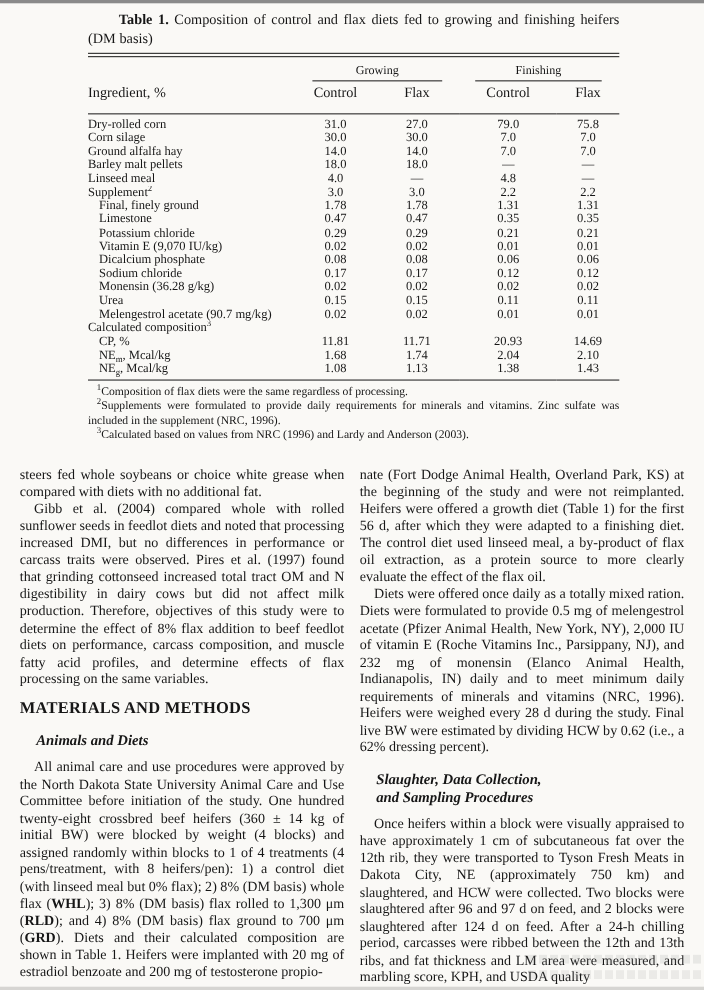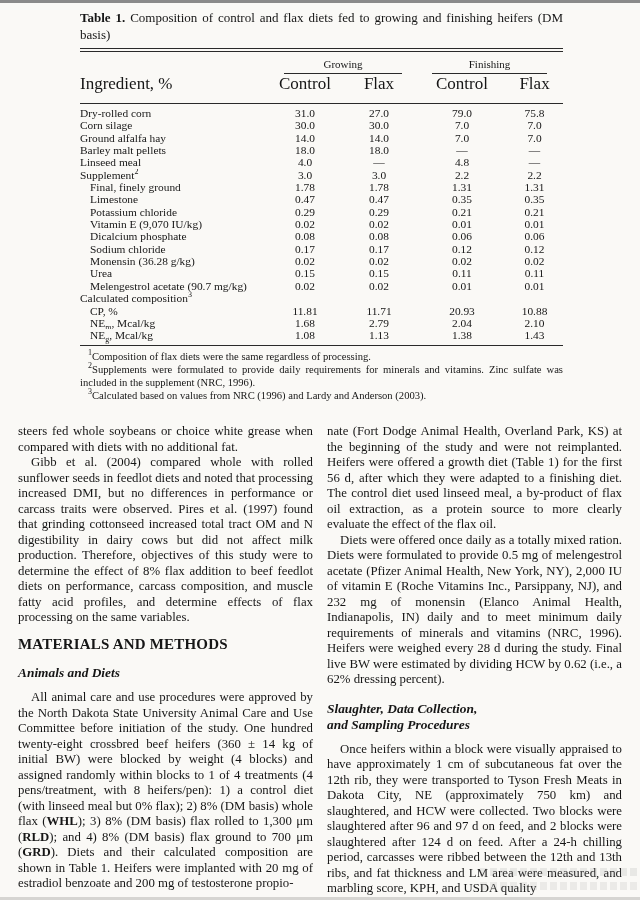--- a/index.html
+++ b/index.html
@@ -7,48 +7,48 @@
     position:relative;width:640px;height:900px;margin:0 auto;
     background:#faf9f6;color:#161616;overflow:hidden;
     font-family:"Liberation Serif","DejaVu Serif",serif;
   }
   .scan-edge-top{position:absolute;top:0;left:0;width:640px;height:3px;background:#8a8a8a;}
   .scan-edge-bottom{position:absolute;bottom:0;left:0;width:640px;height:3px;background:#d6d5d2;}
 
   
   .table-wrap{position:absolute;left:80px;top:10px;width:483px;}
   .caption{font-size:13px;line-height:16.5px;margin:0 0 5px;text-align:justify;}
-  .caption .b{font-weight:bold;}
+  .caption .b{font-weight:bold;margin-left:28px;}
   .dbl{height:2px;border-top:1.2px solid #2a2a2a;border-bottom:1px solid #2a2a2a;margin-bottom:2px;}
   table.diet{width:100%;border-collapse:collapse;table-layout:fixed;border-bottom:1.6px solid #2a2a2a;}
   table.diet th,table.diet td{padding:0;font-weight:normal;vertical-align:bottom;}
   tr.groups th{padding-top:4px;font-size:11px;line-height:13px;}
   .grp{display:block;margin:0 16px 0 14px;padding-bottom:2px;text-align:center;border-bottom:1px solid #2a2a2a;}
-  tr.heads th{font-size:17px;line-height:13px;padding:3px 0 13px;border-bottom:1px solid #2a2a2a;}
+  tr.heads th{font-size:13px;line-height:13px;padding:3px 0 13px;border-bottom:1px solid #2a2a2a;}
   th.ing-h{text-align:left;}
   th.colh{text-align:center;}
   tbody td{font-size:11.4px;line-height:12.35px;}
   tbody td.ing{text-align:left;white-space:nowrap;overflow:hidden;}
   tbody td.ing.ind{padding-left:10px;}
   tbody td.num{text-align:center;}
   tbody tr:first-child td{padding-top:3px;}
   tbody tr:last-child td{padding-bottom:3px;}
   sup{font-size:8px;line-height:0;}
   sub{font-size:8px;line-height:0;}
   .footnotes{margin-top:4px;}
   .fn{margin:0;font-size:10.6px;line-height:13.2px;text-indent:8px;text-align:justify;}
 
   
   .body-cols{position:absolute;left:18px;top:424px;width:604px;display:flex;gap:14px;}
   .col{width:295px;text-align:justify;font-size:12.8px;line-height:15.5px;}
   .bp{margin:0;}
   .bp.ind{text-indent:13px;}
   .b{font-weight:bold;}
   .h1{text-align:left;font-weight:bold;margin:11px 0 9px;font-size:15px;letter-spacing:.2px;}
-  .h2{font-weight:bold;font-style:italic;margin:13px 0 9px;font-size:13.4px;line-height:16px;text-align:left;}
+  .h2{font-weight:bold;font-style:italic;margin:13px 15px 9px;font-size:13.4px;line-height:16px;text-align:left;}
 
   
   .watermark{
     position:absolute;right:2px;bottom:8px;width:158px;height:26px;opacity:.45;
     background:
       repeating-linear-gradient(90deg, rgba(150,150,150,.38) 0 7px, transparent 7px 10px) 0 2px/100% 8px no-repeat,
       repeating-linear-gradient(90deg, rgba(150,150,150,.34) 0 7px, transparent 7px 10px) 0 16px/100% 8px no-repeat;
     filter:blur(.6px);
     pointer-events:none;
   }
@@ -199,26 +199,26 @@
             <td class="num"></td>
             <td class="num"></td>
             <td class="num"></td>
             <td class="num"></td>
           </tr>
           <tr>
             <td class="ing ind"><span>CP, %</span></td>
             <td class="num">11.81</td>
             <td class="num">11.71</td>
             <td class="num">20.93</td>
-            <td class="num">10.88</td>
+            <td class="num">14.69</td>
           </tr>
           <tr>
             <td class="ing ind"><span>NE</span><sub>m</sub><span>, Mcal/kg</span></td>
             <td class="num">1.68</td>
-            <td class="num">2.79</td>
+            <td class="num">1.74</td>
             <td class="num">2.04</td>
             <td class="num">2.10</td>
           </tr>
           <tr>
             <td class="ing ind"><span>NE</span><sub>g</sub><span>, Mcal/kg</span></td>
             <td class="num">1.08</td>
             <td class="num">1.13</td>
             <td class="num">1.38</td>
             <td class="num">1.43</td>
           </tr>

